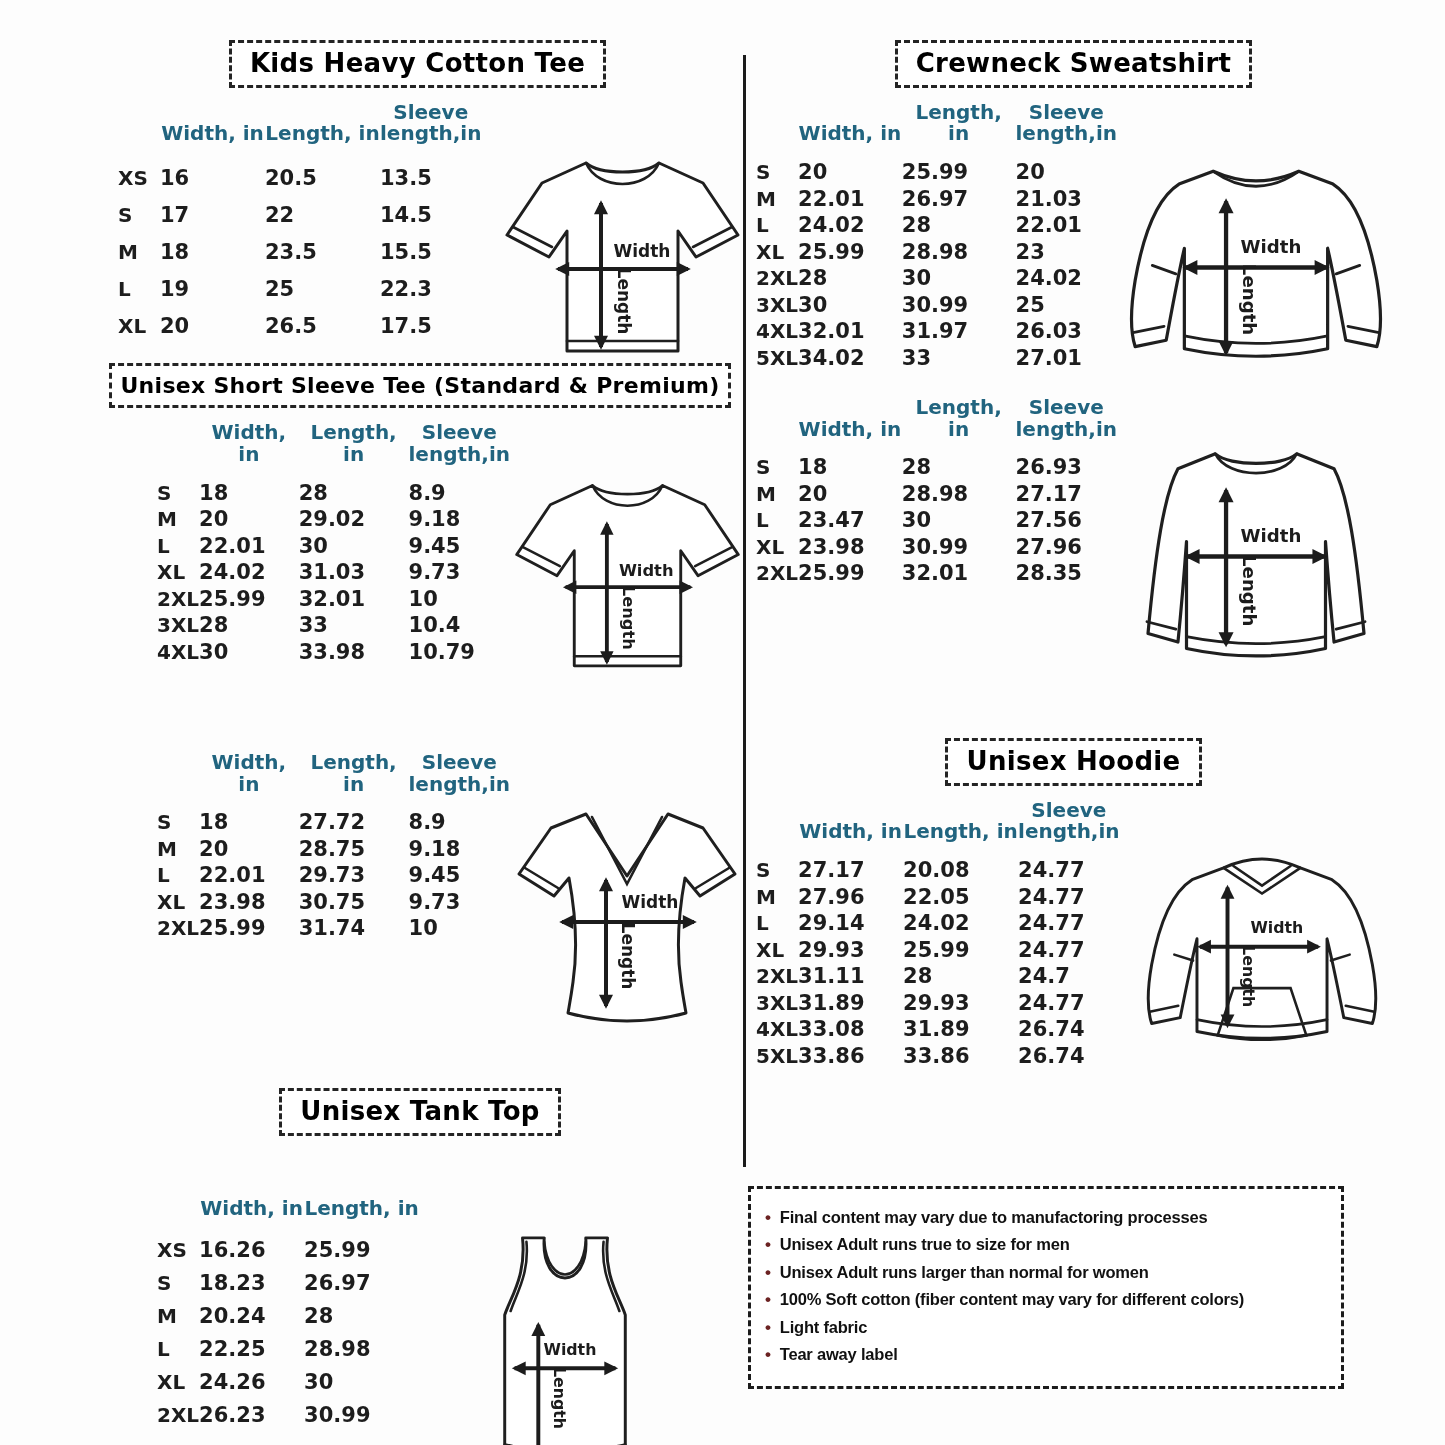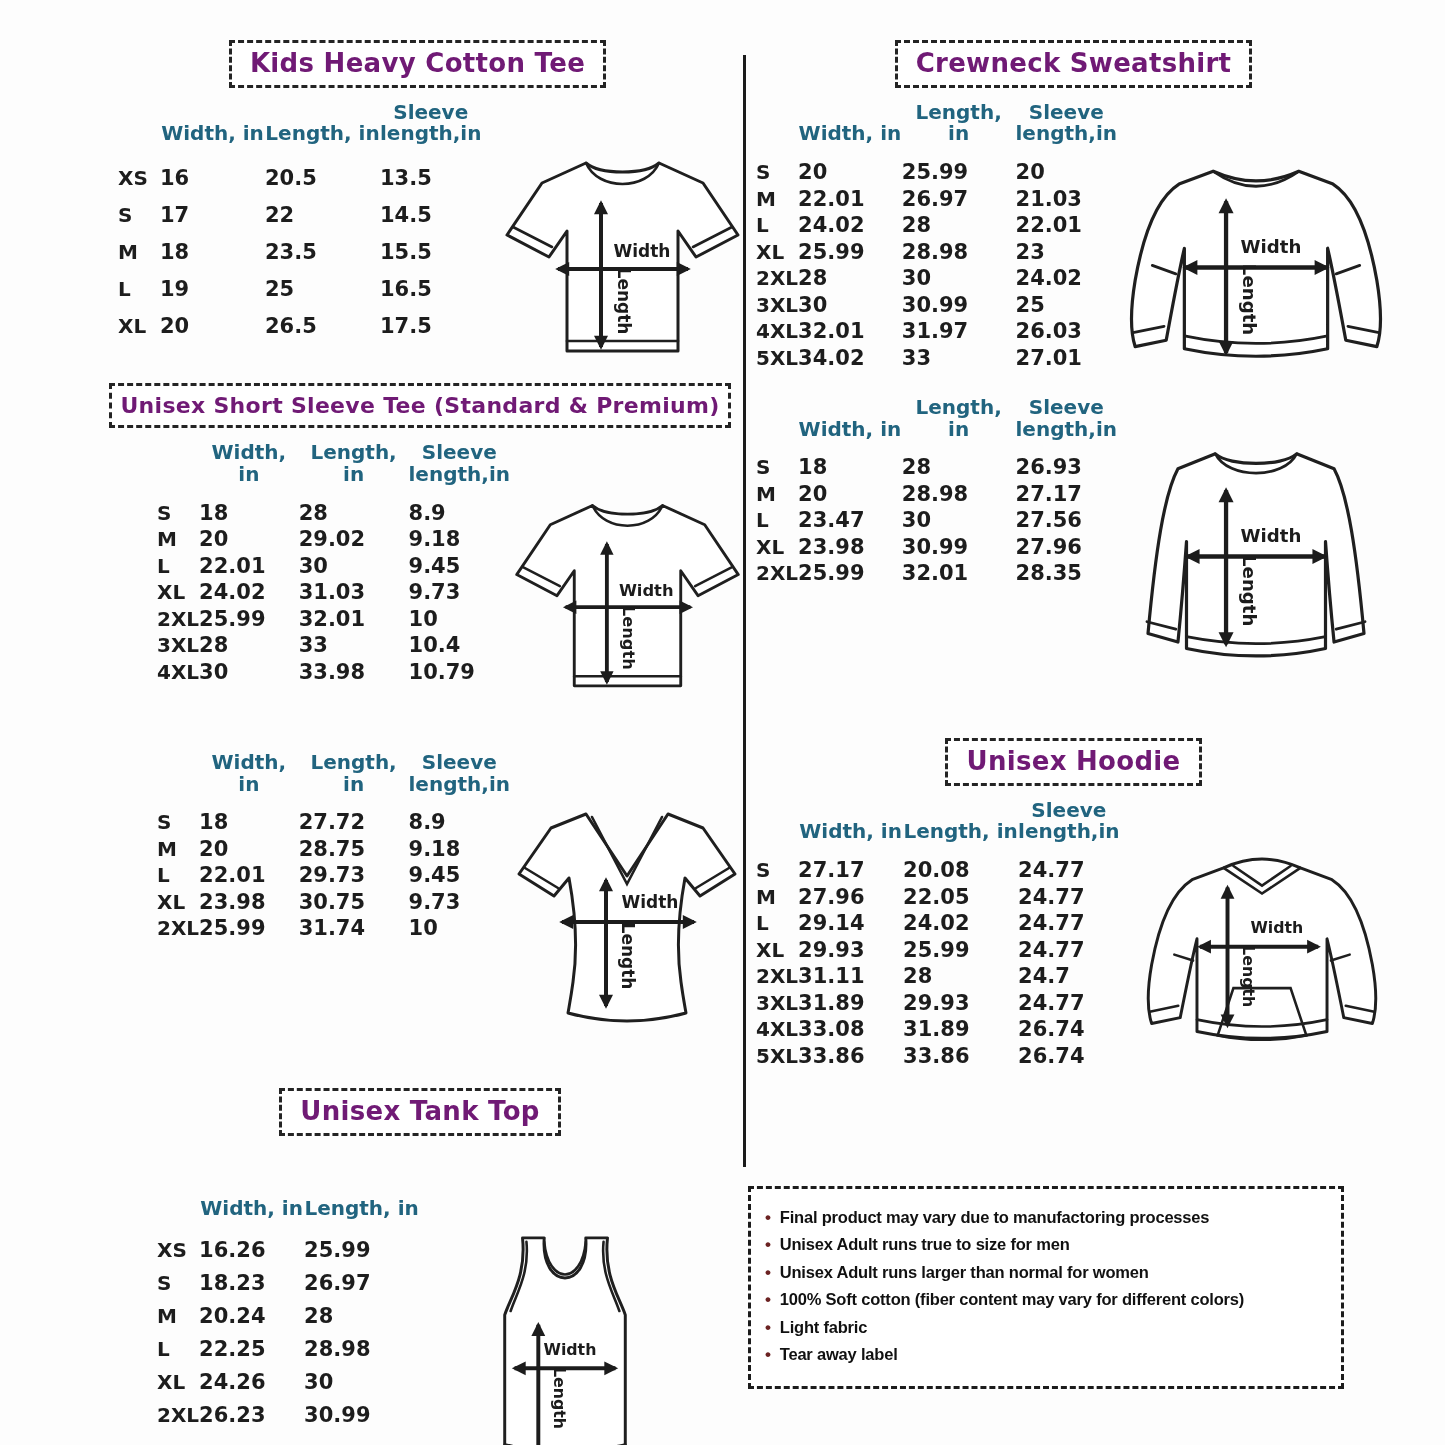--- a/index.html
+++ b/index.html
@@ -6,21 +6,21 @@
   body{
     width:1445px;height:1445px;position:relative;
     background:#fdfdfd;color:#1d1d1d;
     font-family:"DejaVu Sans",sans-serif;overflow:hidden;
   }
   .divider{position:absolute;left:743px;top:55px;width:3px;height:1112px;background:#1b1b1b;}
   .panel{position:absolute;display:flex;flex-direction:column;}
   .title-row{text-align:center;}
   .sec-title{
     display:inline-block;border:3px dashed #242424;background:#fff;
-    color:#701a75;font-weight:bold;font-size:26px;line-height:1.15;
+    color:#000000;font-weight:bold;font-size:26px;line-height:1.15;
     padding:6px 18px;letter-spacing:.3px;white-space:nowrap;
   }
   .sec-title.small{font-size:22px;padding:7px 8px;}
   .panel-body{display:flex;justify-content:space-between;align-items:flex-start;margin-top:6px;width:100%;}
   table.size-table{border-collapse:collapse;table-layout:fixed;}
   table.size-table th{
     color:#21647f;font-weight:bold;font-size:20px;line-height:1.08;
     vertical-align:bottom;text-align:center;padding:8px 0 14px 0;
   }
   table.size-table th:nth-child(1){width:42px;}
@@ -94,21 +94,21 @@
           <tr>
             <td>M</td>
             <td>18</td>
             <td>23.5</td>
             <td>15.5</td>
           </tr>
           <tr>
             <td>L</td>
             <td>19</td>
             <td>25</td>
-            <td>16.5</td>
+            <td>22.3</td>
           </tr>
           <tr>
             <td>XL</td>
             <td>20</td>
             <td>26.5</td>
             <td>17.5</td>
           </tr>
         </tbody>
     </table>
     <svg class="garment" width="245" height="225" viewBox="0 0 245 225" style="margin-top:55px">
@@ -118,21 +118,21 @@
       <path class="thin" d="M232,78 L193,98"></path>
       <path class="thin" d="M13,78 L52,98"></path>
       <line class="arrow" x1="58" y1="120" x2="188" y2="120" marker-start="url(#ah)" marker-end="url(#ah)"></line>
       <line class="arrow" x1="101" y1="54" x2="101" y2="198" marker-start="url(#ah)" marker-end="url(#ah)"></line>
       <text x="142" y="108" font-size="17" text-anchor="middle">Width</text>
       <text x="118" y="152" font-size="17" text-anchor="middle" transform="rotate(90 118 152)">Length</text>
     </svg>
   </div>
 </div>
 
-<div class="panel" style="left:95px;top:383px;width:650px;justify-content:space-between;">
+<div class="panel" style="left:95px;top:363px;width:650px;justify-content:space-between;">
   <div class="title-row"><span class="sec-title small">Unisex Short Sleeve Tee (Standard &amp; Premium)</span></div>
   <div class="panel-body">
     <table class="size-table" style="margin-left:62px;">
       <thead>
           <tr>
             <th></th>
             <th>Width, in</th>
             <th>Length, in</th>
             <th>Sleeve length,in</th>
           </tr>
@@ -527,21 +527,21 @@
       <text x="150" y="90" font-size="16" text-anchor="middle">Width</text>
       <text x="116" y="134" font-size="16" text-anchor="middle" transform="rotate(90 116 134)">Length</text>
     </svg>
   </div>
 </div>
 
 <div id="notes-box">
   <ul>
       <li>
         <span class="bullet">•</span>
-        <span>Final product may vary due to manufactoring processes</span>
+        <span>Final content may vary due to manufactoring processes</span>
       </li>
       <li>
         <span class="bullet">•</span>
         <span>Unisex Adult runs true to size for men</span>
       </li>
       <li>
         <span class="bullet">•</span>
         <span>Unisex Adult runs larger than normal for women</span>
       </li>
       <li>

